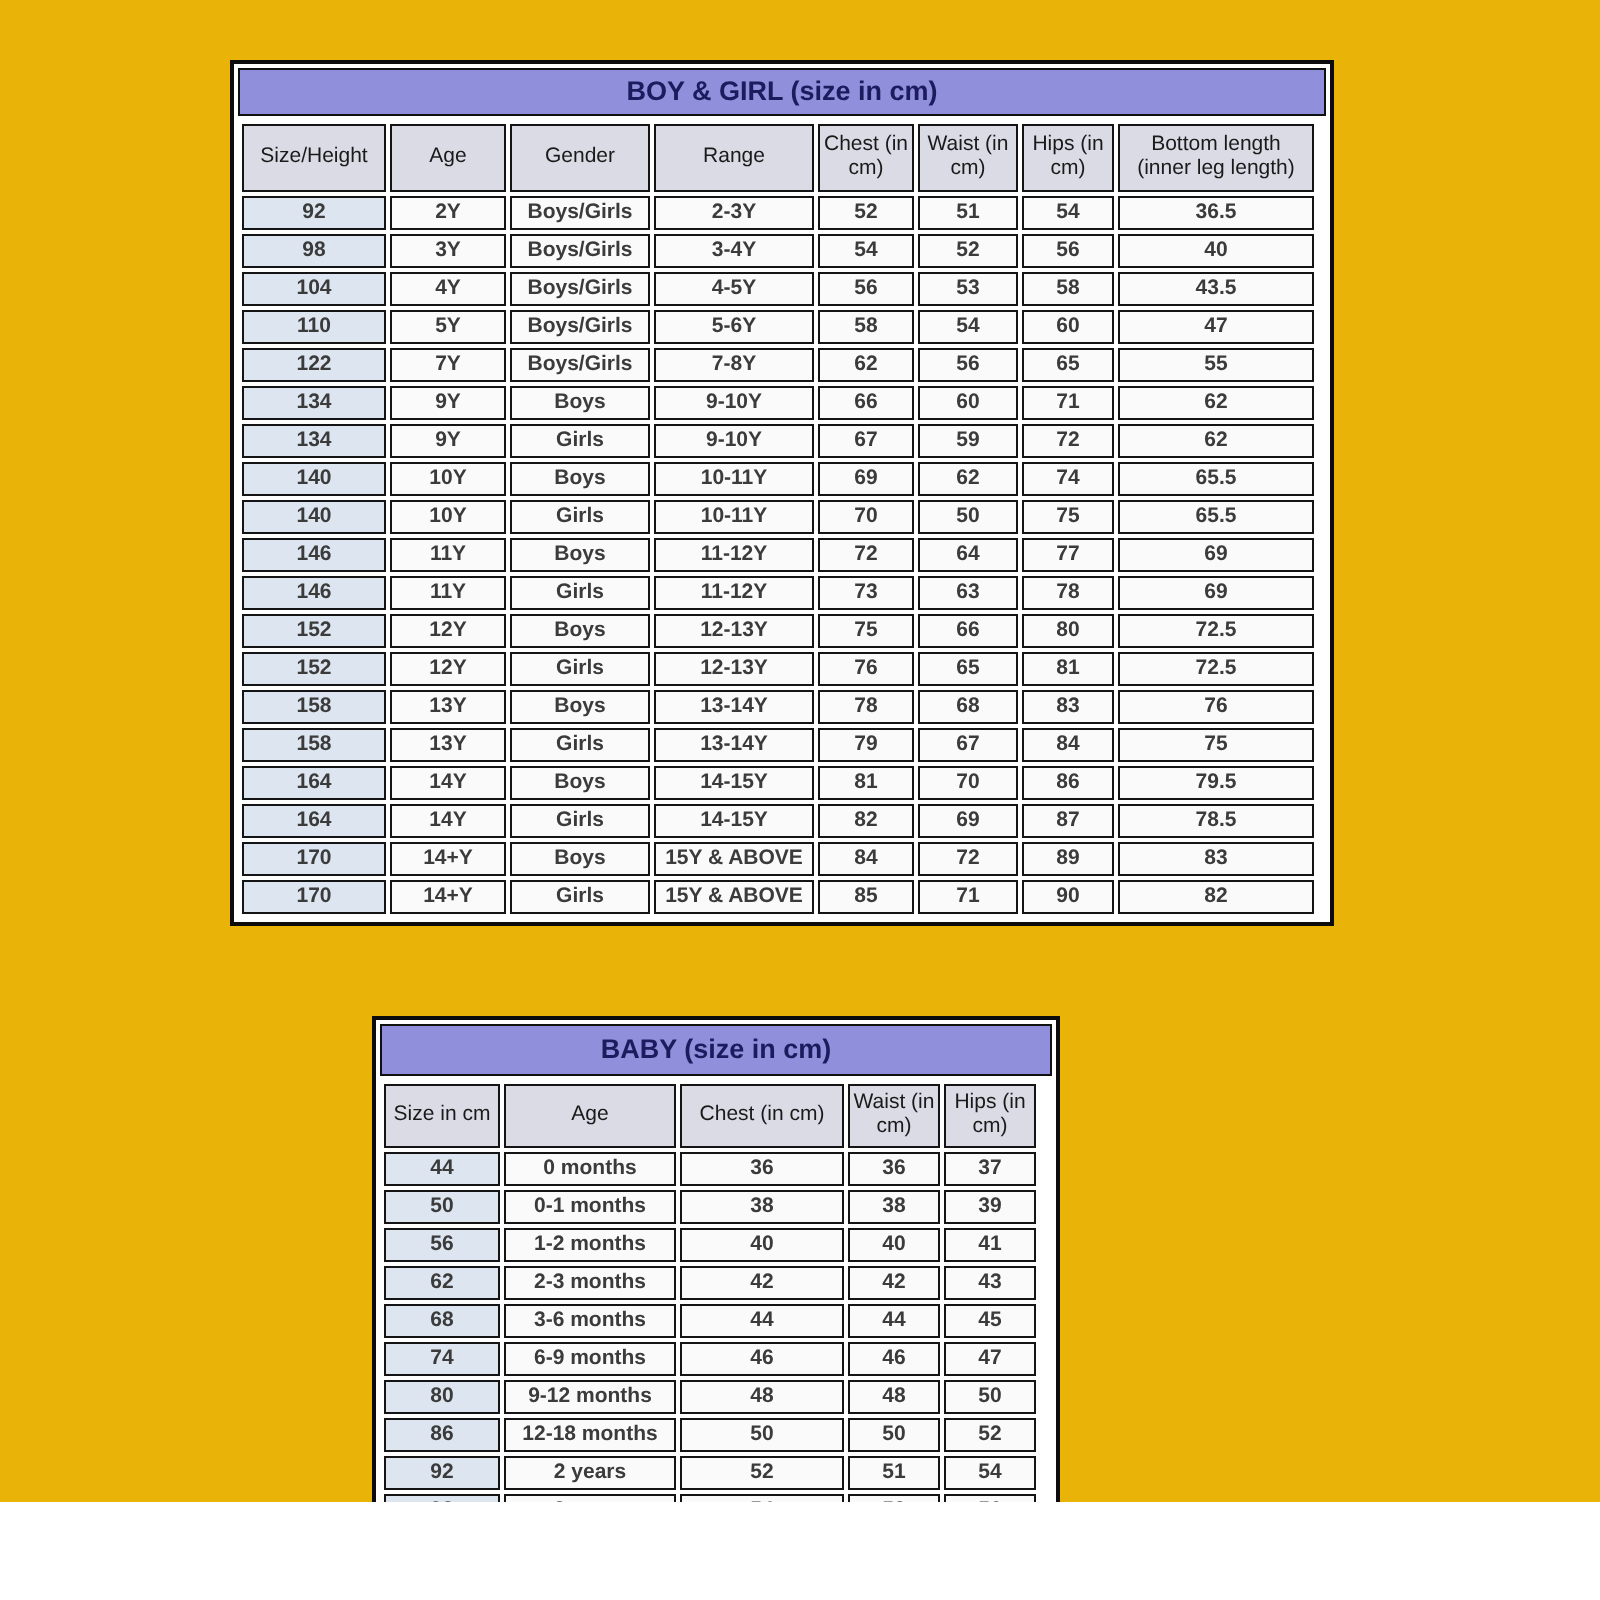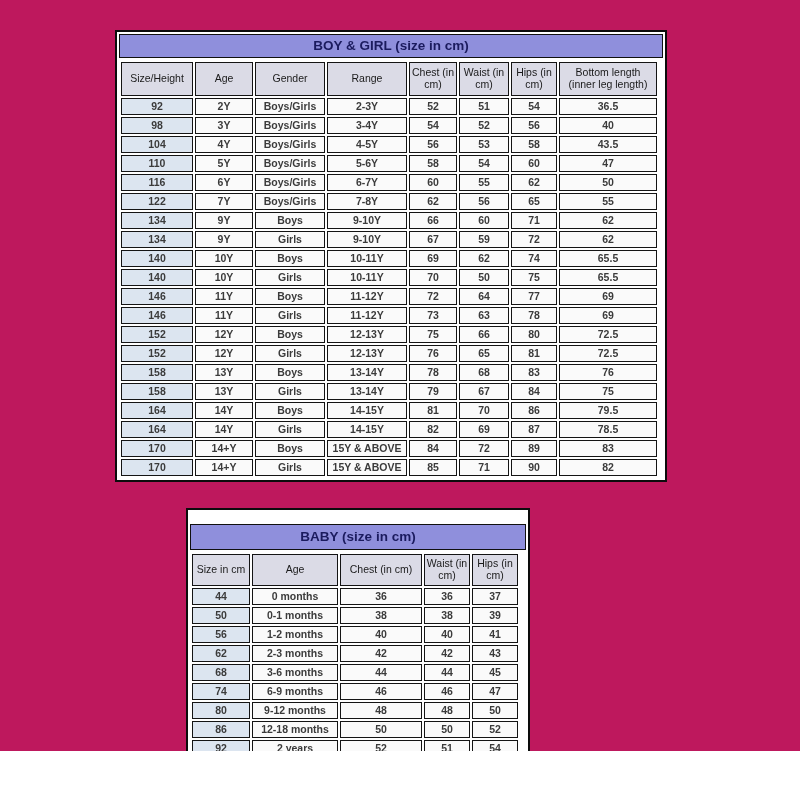--- a/index.html
+++ b/index.html
@@ -1,19 +1,19 @@
 <!DOCTYPE html>
 <html><head>
 <meta charset="utf-8">
 <style>
   html, body { margin: 0; padding: 0; background: #ffffff; }
   #canvas {
     position: relative;
     width: 800px; height: 751px;
-    background: #be185d;
+    background: #eab308;
     font-family: "Liberation Sans", sans-serif;
     overflow: hidden;
   }
   .table-outer {
     position: absolute;
     background: #ffffff;
     border: 2px solid #0c0c0c;
     padding: 2px;
     box-sizing: border-box;
   }
@@ -22,21 +22,21 @@
   .table-title {
     border: 1.5px solid #101010;
     background: #8f8fdc;
     color: #1b1b5e;
     font-weight: 700;
     text-align: center;
     margin-bottom: 2px;
     box-sizing: border-box;
   }
   #boy-girl-wrap .table-title { height: 24px; line-height: 21px; font-size: 13.5px; }
-  #baby-wrap     .table-title { height: 26px; line-height: 23px; font-size: 13.5px; margin-top: 12px; }
+  #baby-wrap     .table-title { height: 26px; line-height: 23px; font-size: 13.5px; }
   table.size-table {
     border-collapse: separate;
     border-spacing: 2px;
     table-layout: fixed;
     margin: 0;
   }
   table.size-table th, table.size-table td {
     border: 1.5px solid #141414;
     box-sizing: border-box;
     text-align: center;
@@ -128,30 +128,20 @@
             <td class="row-head">110</td>
             <td>5Y</td>
             <td>Boys/Girls</td>
             <td>5-6Y</td>
             <td>58</td>
             <td>54</td>
             <td>60</td>
             <td>47</td>
           </tr>
           <tr>
-            <td class="row-head">116</td>
-            <td>6Y</td>
-            <td>Boys/Girls</td>
-            <td>6-7Y</td>
-            <td>60</td>
-            <td>55</td>
-            <td>62</td>
-            <td>50</td>
-          </tr>
-          <tr>
             <td class="row-head">122</td>
             <td>7Y</td>
             <td>Boys/Girls</td>
             <td>7-8Y</td>
             <td>62</td>
             <td>56</td>
             <td>65</td>
             <td>55</td>
           </tr>
           <tr>

